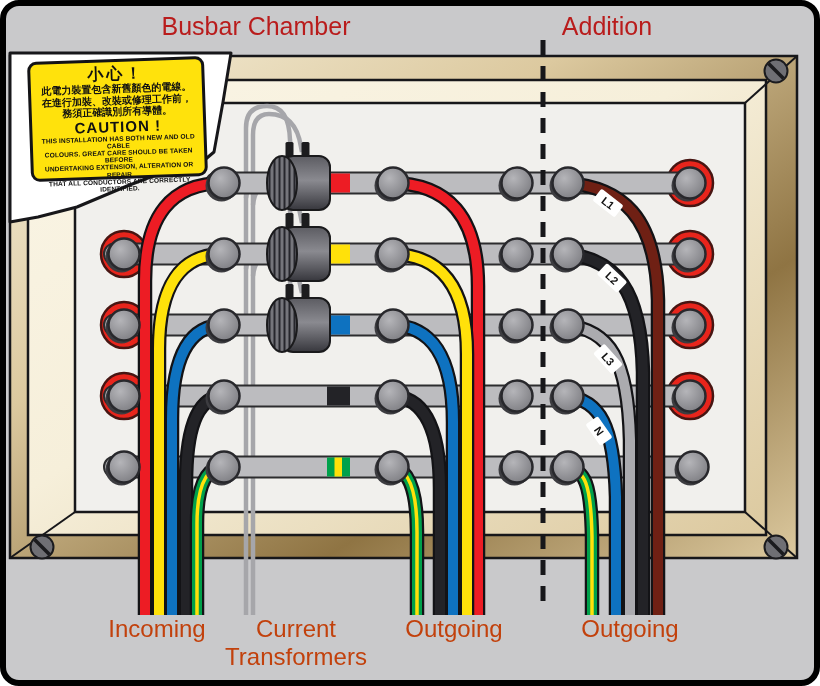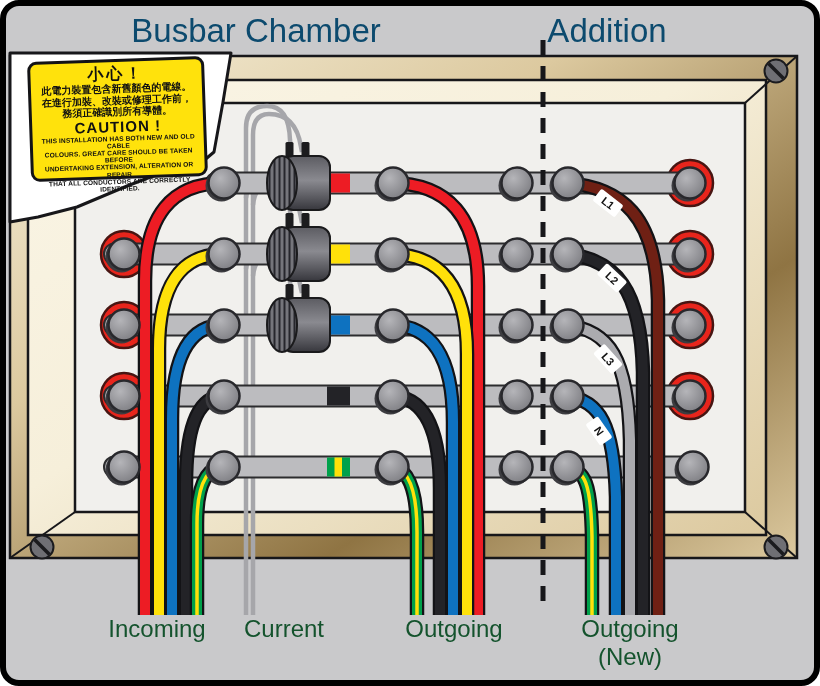--- a/index.html
+++ b/index.html
@@ -1,19 +1,19 @@
 <!DOCTYPE html>
 <html><head>
 <meta charset="utf-8">
 <style>
   html,body{margin:0;padding:0;background:#fff;}
   .stage{position:relative;width:820px;height:686px;font-family:"Liberation Sans",sans-serif;overflow:hidden;}
   .stage svg{position:absolute;left:0;top:0;}
-  .title{position:absolute;top:12px;transform:translateX(-50%);font-size:33px;color:#0c4a6e;white-space:nowrap;}
-  .blabel{position:absolute;top:615px;transform:translateX(-50%);font-size:24px;color:#14532d;text-align:center;line-height:28px;white-space:nowrap;}
+  .title{position:absolute;top:12px;transform:translateX(-50%);font-size:25px;color:#b91c1c;white-space:nowrap;}
+  .blabel{position:absolute;top:615px;transform:translateX(-50%);font-size:24px;color:#c2410c;text-align:center;line-height:28px;white-space:nowrap;}
   .caution{position:absolute;left:29px;top:59px;width:177px;height:120px;background:#ffe20c;border:3px solid #131316;border-radius:9px;transform:rotate(-2deg);text-align:center;color:#111;box-sizing:border-box;padding-top:2px;}
   .c-zh-title{font-size:16px;font-weight:bold;letter-spacing:3px;line-height:19px;}
   .c-zh{font-size:10px;font-weight:bold;line-height:11.5px;}
   .c-en-title{font-size:15px;font-weight:600;line-height:17px;letter-spacing:1px;}
   .c-en{font-size:6.6px;font-weight:bold;line-height:7.2px;letter-spacing:0.1px;}
   .cable-outline{fill:none;stroke:#131316;stroke-width:14.5;}
   .cable-core{fill:none;stroke-width:10;}
   .cable-stripe{fill:none;stroke-width:3.5;}
   .ctwire{fill:none;stroke:#a6a6aa;stroke-width:4.5;}
   .busbar{stroke:#2c2c2e;stroke-width:2;}
@@ -261,24 +261,24 @@
   <div class="c-zh">在進行加裝、改裝或修理工作前，</div>
   <div class="c-zh">務須正確識別所有導體。</div>
   <div class="c-en-title">CAUTION !</div>
   <div class="c-en">THIS INSTALLATION HAS BOTH NEW AND OLD CABLE</div>
   <div class="c-en">COLOURS. GREAT CARE SHOULD BE TAKEN BEFORE</div>
   <div class="c-en">UNDERTAKING EXTENSION, ALTERATION OR REPAIR</div>
   <div class="c-en">THAT ALL CONDUCTORS ARE CORRECTLY IDENTIFIED.</div>
 </div>
 
 <div class="blabel" style="left:157px;">Incoming</div>
-<div class="blabel" style="left:284px;">
+<div class="blabel" style="left:296px;">
   <div>Current</div>
+  <div>Transformers</div>
 </div>
 <div class="blabel" style="left:454px;">
   <div>Outgoing</div>
 </div>
 <div class="blabel" style="left:630px;">
   <div>Outgoing</div>
-  <div>(New)</div>
 </div>
 
 </div>
 
 </body></html>

